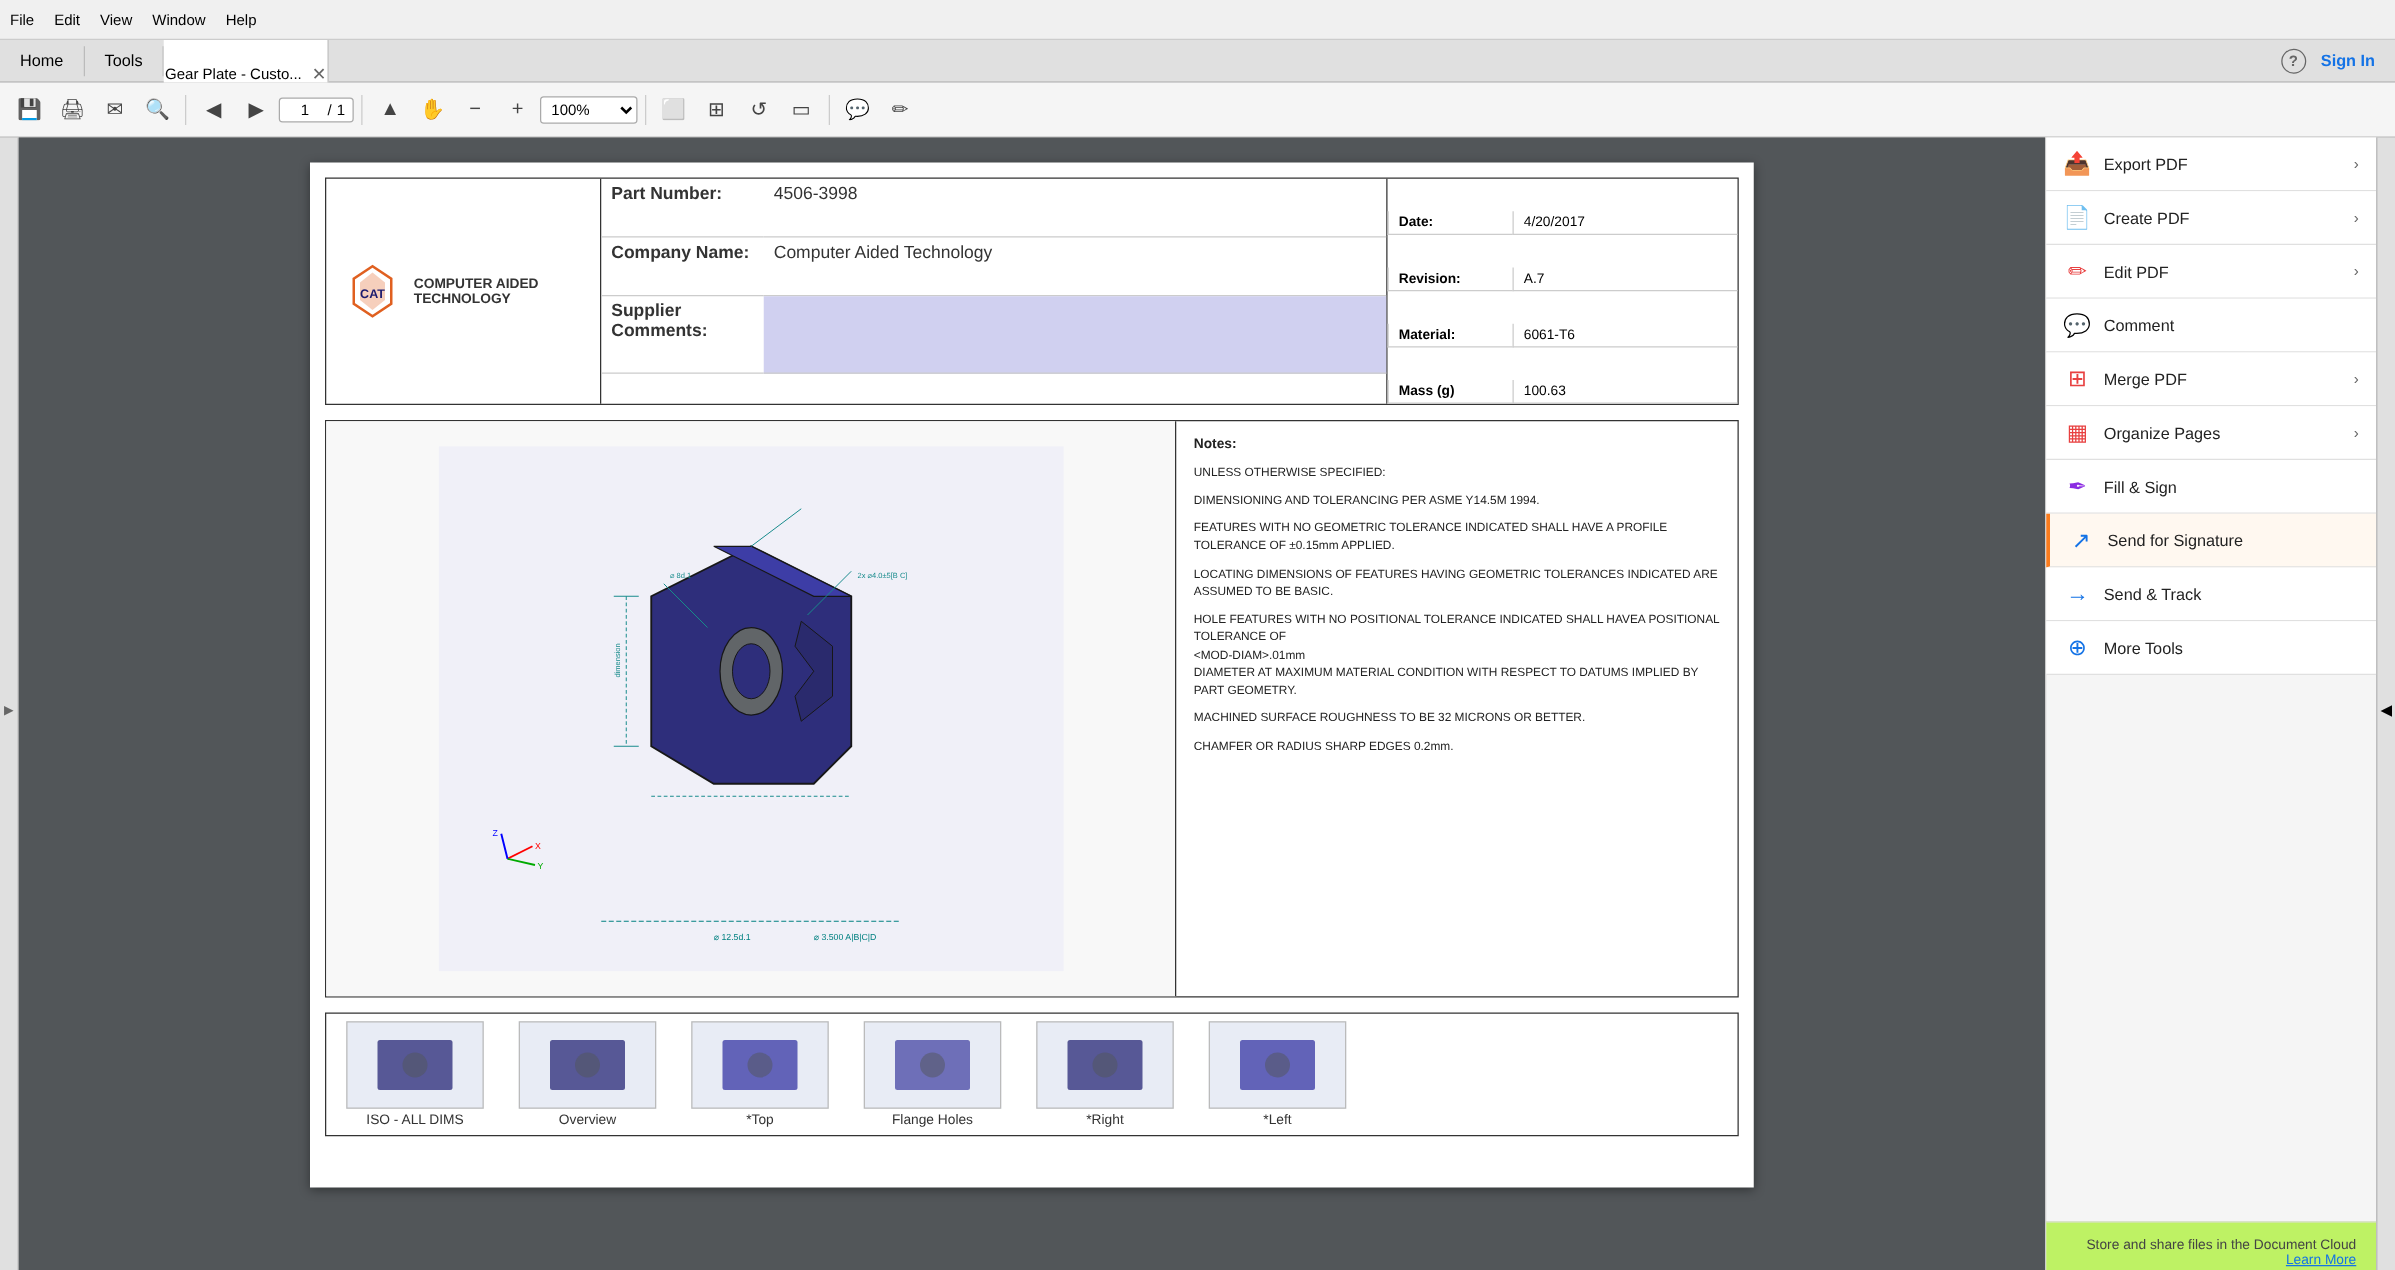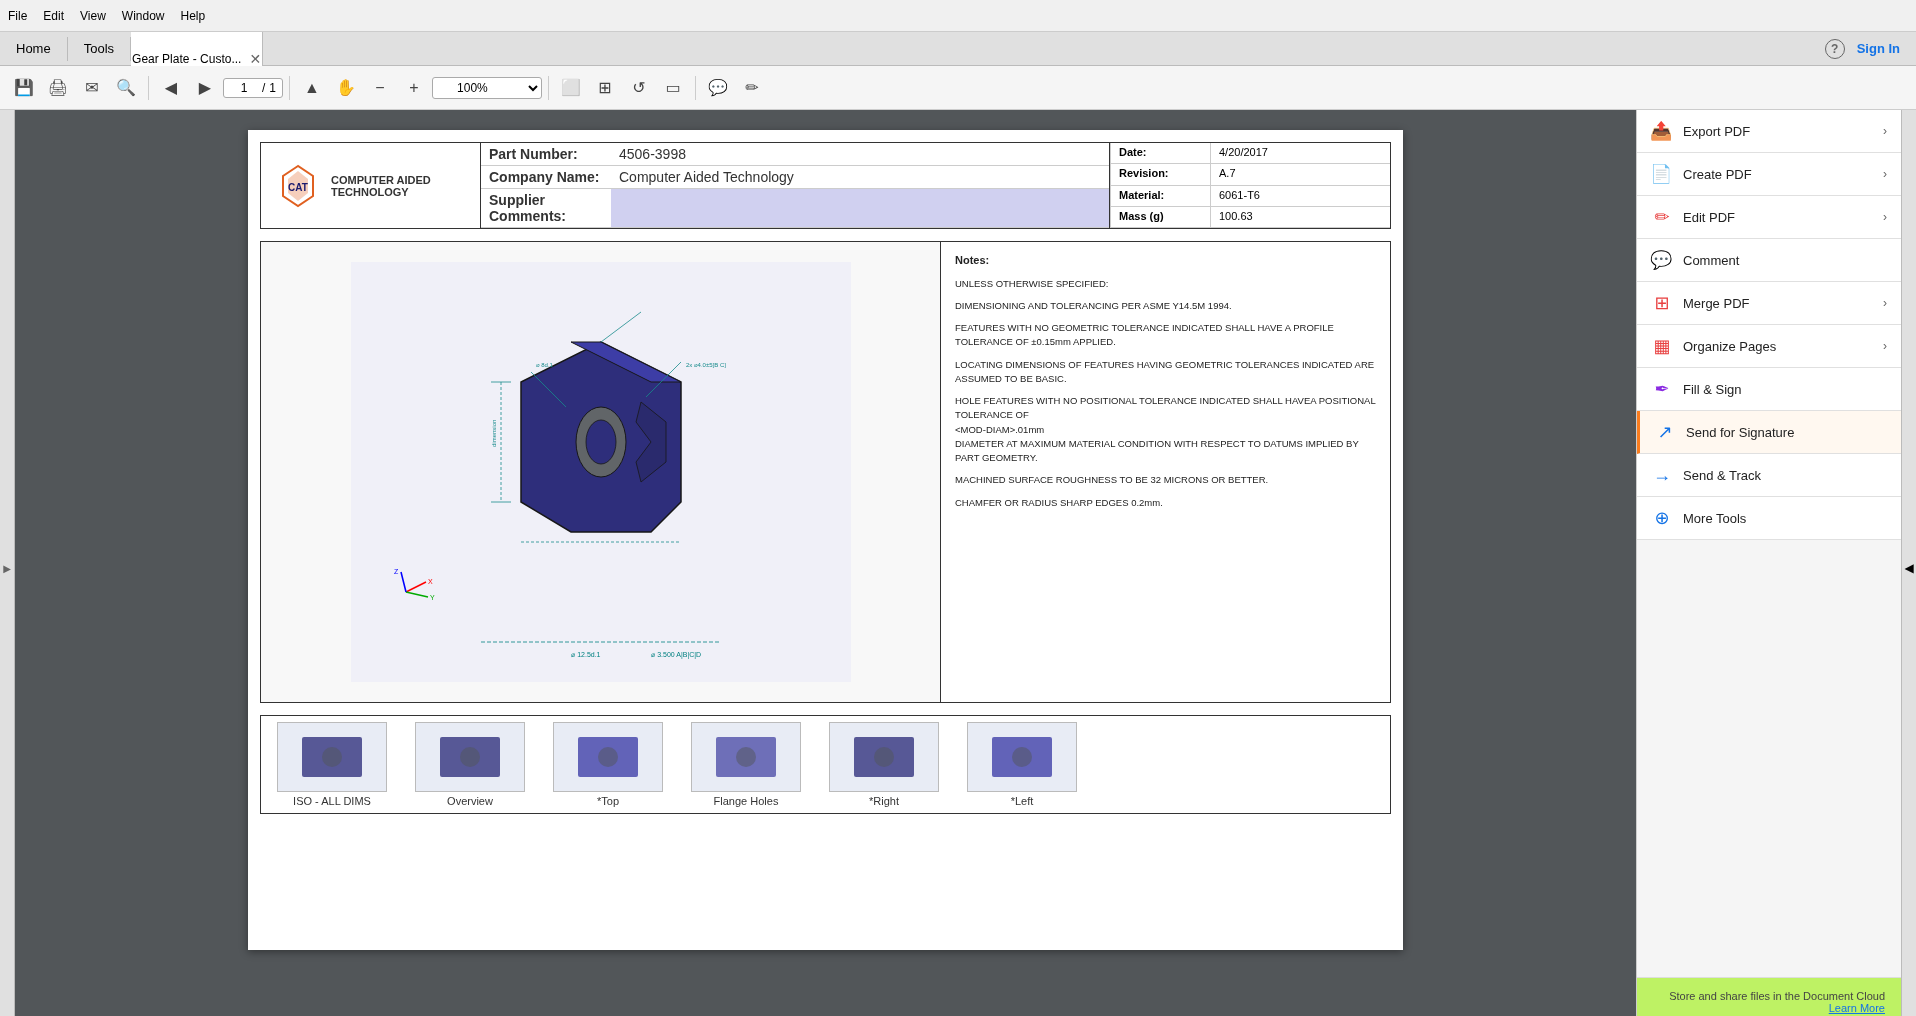--- a/index.html
+++ b/index.html
@@ -103,21 +103,21 @@
     .page-input {
       width: 28px;
       border: none;
       outline: none;
       text-align: center;
       font-size: 12px;
     }
     .zoom-select {
       border: 1px solid #aaa;
       border-radius: 3px;
-      padding: 2px 20px;
+      padding: 2px 4px;
       font-size: 12px;
       background: #fff;
       cursor: pointer;
     }
 
     
     #main-layout {
       display: flex;
       height: calc(1016px - 22px - 34px - 44px);
     }
@@ -251,20 +251,21 @@
       flex-shrink: 0;
       display: grid;
       grid-template-columns: 100px 1fr;
       grid-template-rows: repeat(4, auto);
     }
     .meta-cell {
       padding: 3px 8px;
       font-size: 11px;
       border-bottom: 1px solid #ccc;
       border-left: 1px solid #ccc;
+      margin-top: 26px;
     }
     .meta-cell.label { font-weight: bold; }
 
     .pdf-body {
       display: flex;
       margin: 12px;
       gap: 0;
       border: 1px solid #333;
     }
     .drawing-area {

